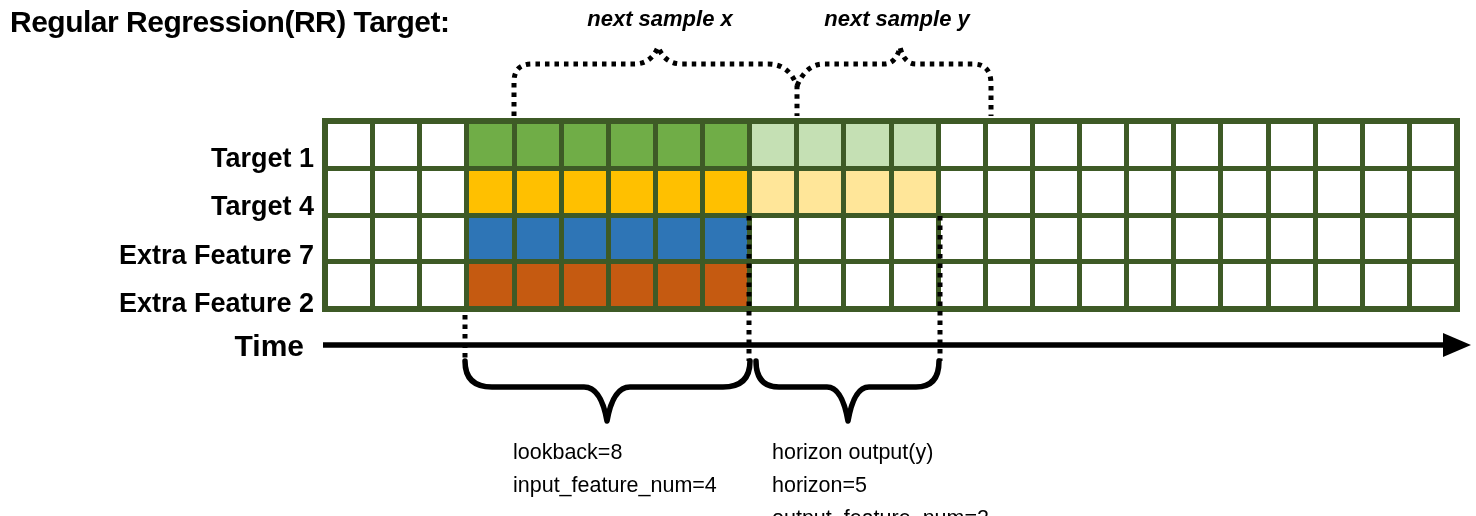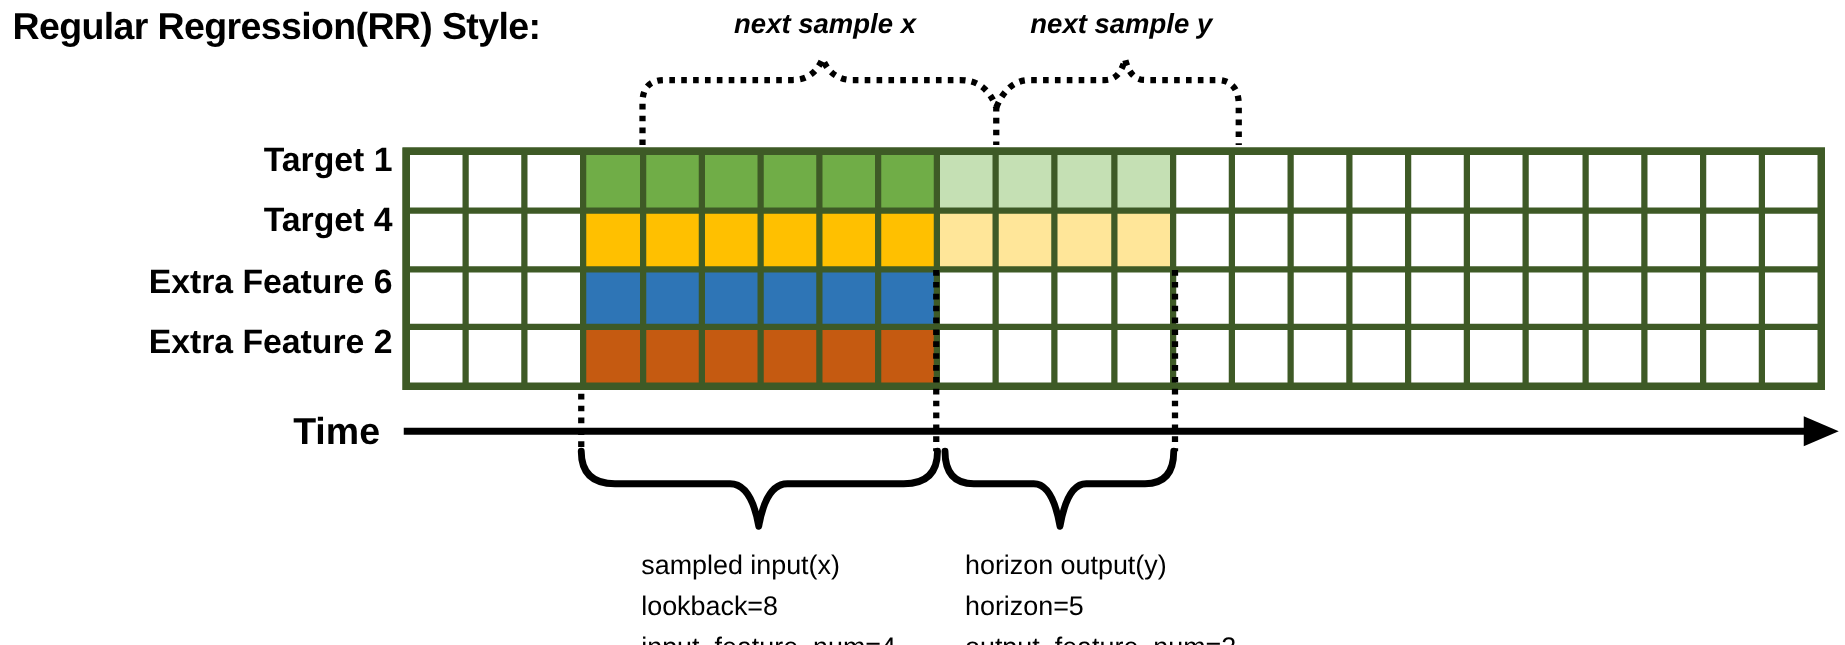--- a/index.html
+++ b/index.html
@@ -28,21 +28,21 @@
     font-size: 22px;
     font-style: italic;
     font-weight: 600;
     white-space: nowrap;
   }
   .brace-label.x { left: 530px; }
   .brace-label.y { left: 767px; }
 
   .row-labels {
     position: absolute;
-    left: 0; top: 104px;
+    left: 0; top: 134px;
     width: 314px; height: 194px;
     display: grid;
     grid-template-rows: repeat(4, 1fr);
     padding-left: 29px;
   }
   .row-labels .row-label {
     display: flex;
     align-items: center;
     justify-content: flex-end;
     font-size: 27px;
@@ -88,29 +88,29 @@
     white-space: nowrap;
   }
   .note-block.input { left: 513px; }
   .note-block.output { left: 772px; }
 </style>
 </head>
 <body>
 
 <div class="canvas">
 
-  <div class="title">Regular Regression(RR) Style:</div>
+  <div class="title">Regular Regression(RR) Target:</div>
 
   <div class="brace-label y">next sample y</div>
   <div class="brace-label x">next sample x</div>
 
   <div class="row-labels">
     <div class="row-label">Target 1</div>
     <div class="row-label">Target 4</div>
-    <div class="row-label">Extra Feature 6</div>
+    <div class="row-label">Extra Feature 7</div>
     <div class="row-label">Extra Feature 2</div>
   </div>
 
   <div class="sample-grid" style="background: rgb(62, 90, 38); border-color: rgb(62, 90, 38);">
       <div class="cell" style="background: rgb(255, 255, 255);"></div>
       <div class="cell" style="background: rgb(255, 255, 255);"></div>
       <div class="cell" style="background: rgb(255, 255, 255);"></div>
       <div class="cell" style="background: rgb(112, 173, 71);"></div>
       <div class="cell" style="background: rgb(112, 173, 71);"></div>
       <div class="cell" style="background: rgb(112, 173, 71);"></div>
@@ -220,21 +220,20 @@
 
     <line x1="323" y1="345" x2="1445" y2="345" stroke="#000000" stroke-width="5.5"></line>
     <polygon points="1443,333 1471,345 1443,357" fill="#000000"></polygon>
 
     <path d="M465,361 Q465,387 492,387 H584 Q601,387 607,421 Q613,387 630,387 H723 Q750,387 750,361" fill="none" stroke="#000000" stroke-width="5.5" stroke-linecap="round" stroke-linejoin="round"></path>
 
     <path d="M756,361 Q756,387 779,387 H827 Q842,387 848,421 Q854,387 869,387 H916 Q939,387 939,361" fill="none" stroke="#000000" stroke-width="5.5" stroke-linecap="round" stroke-linejoin="round"></path>
   </svg>
 
   <div class="note-block input">
-    <div>sampled input(x)</div>
     <div>lookback=8</div>
     <div>input_feature_num=4</div>
   </div>
 
   <div class="note-block output">
     <div>horizon output(y)</div>
     <div>horizon=5</div>
     <div>output_feature_num=2</div>
   </div>
 

